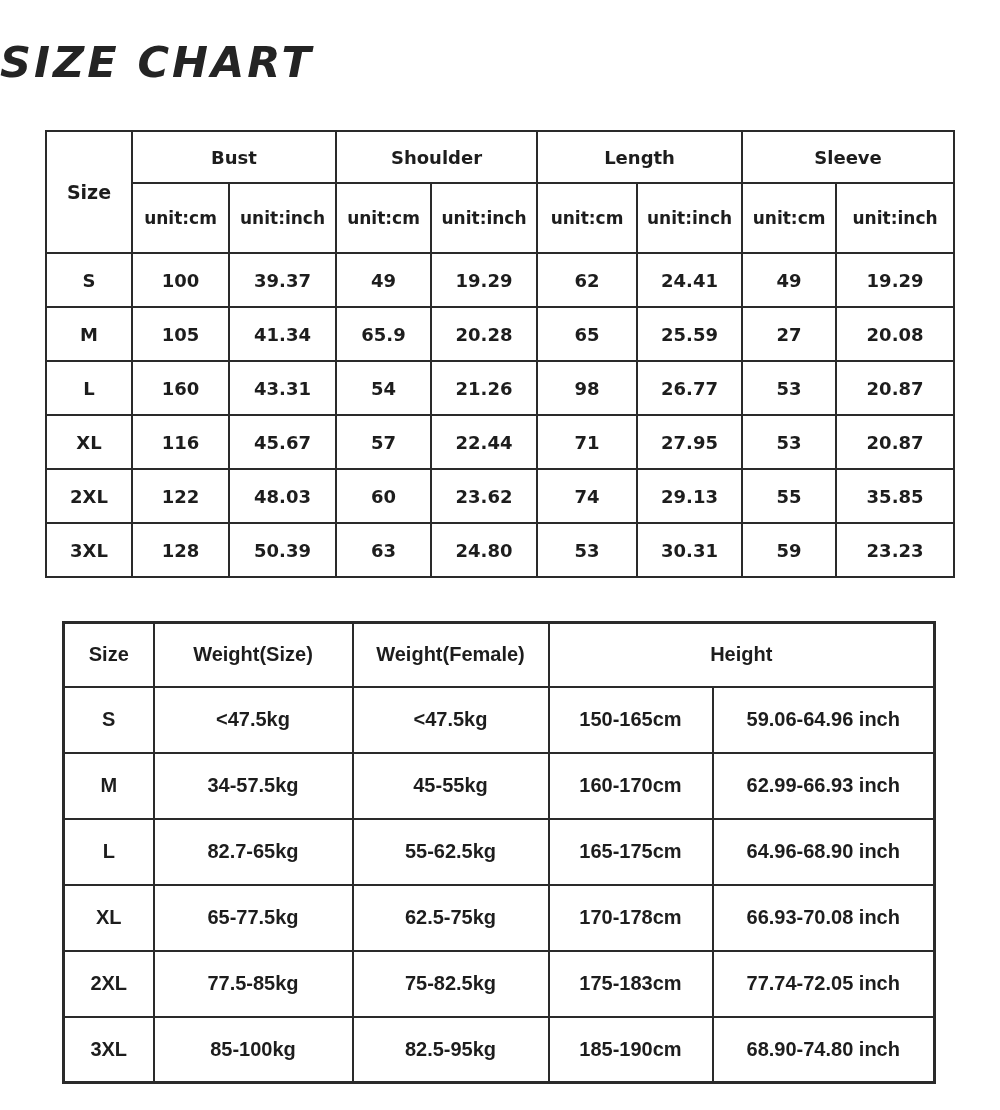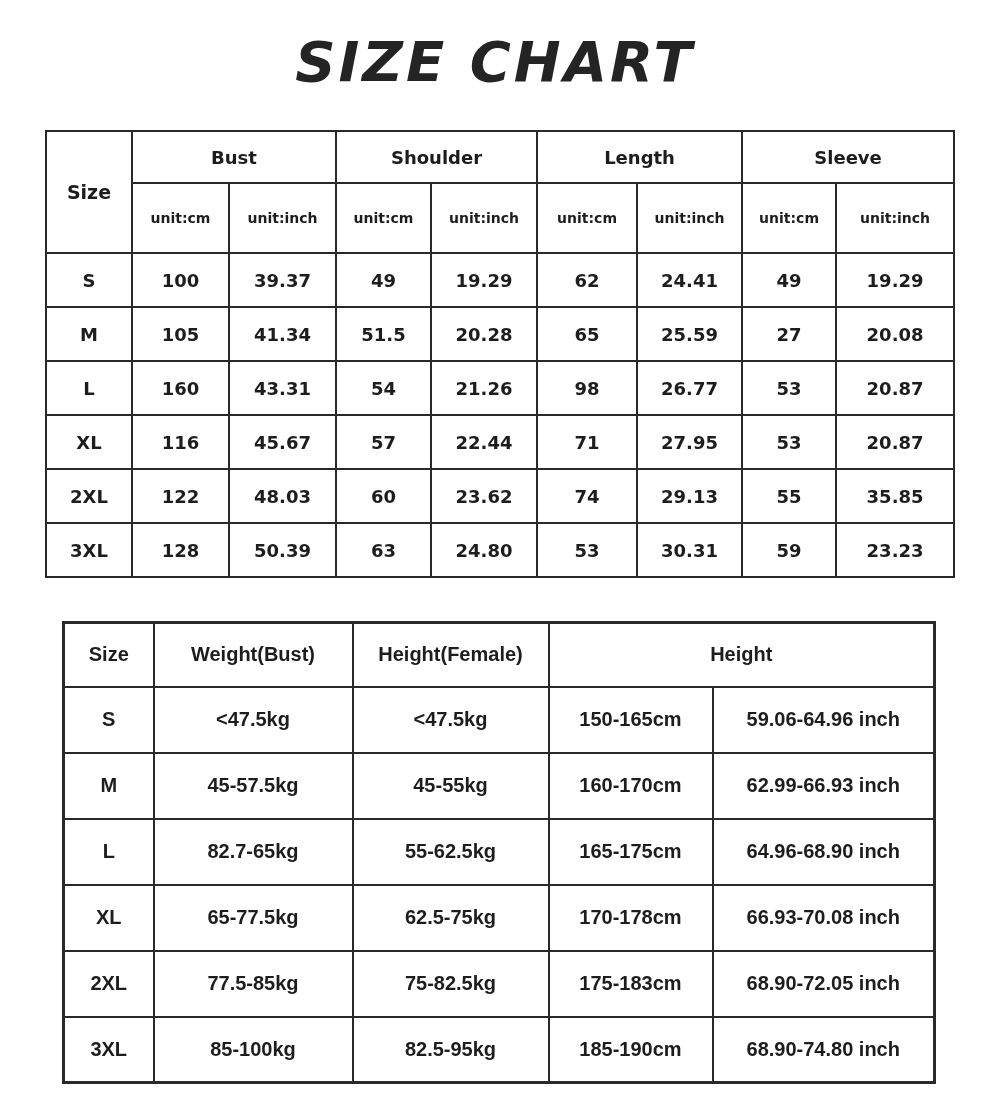--- a/index.html
+++ b/index.html
@@ -9,23 +9,22 @@
   }
   body {
     width: 1000px;
     height: 1110px;
     font-family: "DejaVu Sans", sans-serif;
     color: #1d1d1d;
     overflow: hidden;
   }
   .page-title {
     margin: 26px 10px 0 0;
-    text-align: center;
     font-family: "DejaVu Sans", sans-serif;
-    font-size: 56px;
+    font-size: 43px;
     line-height: 72px;
     font-weight: bold;
     font-style: italic;
     letter-spacing: 3px;
     color: #242424;
   }
   table {
     border-collapse: collapse;
     table-layout: fixed;
     background: #ffffff;
@@ -40,21 +39,21 @@
     white-space: nowrap;
   }
   
   .t1 {
     width: 908px;
     margin: 32px 0 0 45px;
     font-size: 18px;
   }
   .t1 thead tr.group-row { height: 52px; }
   .t1 thead tr.unit-row  { height: 70px; }
-  .t1 thead tr.unit-row th { font-size: 14px; }
+  .t1 thead tr.unit-row th { font-size: 17px; }
   .t1 tbody tr { height: 54px; }
   .t1 th.corner { font-size: 19px; }
   
   .t2 {
     width: 871px;
     margin: 43px 0 0 62px;
     font-family: "Liberation Sans", sans-serif;
     font-size: 20px;
     border: 3px solid #2a2a2a;
   }
@@ -108,21 +107,21 @@
           <td>19.29</td>
           <td>62</td>
           <td>24.41</td>
           <td>49</td>
           <td>19.29</td>
         </tr>
         <tr>
           <th>M</th>
           <td>105</td>
           <td>41.34</td>
-          <td>51.5</td>
+          <td>65.9</td>
           <td>20.28</td>
           <td>65</td>
           <td>25.59</td>
           <td>27</td>
           <td>20.08</td>
         </tr>
         <tr>
           <th>L</th>
           <td>160</td>
           <td>43.31</td>
@@ -173,36 +172,36 @@
     <colgroup>
       <col style="width:90px">
         <col style="width:199px">
         <col style="width:196px">
       <col style="width:164px">
         <col style="width:222px">
     </colgroup>
     <thead>
       <tr>
         <th>Size</th>
-        <th>Weight(Bust)</th>
-        <th>Height(Female)</th>
+        <th>Weight(Size)</th>
+        <th>Weight(Female)</th>
         <th colspan="2">Height</th>
       </tr>
     </thead>
     <tbody id="t2-body">
         <tr>
           <th>S</th>
           <td>&lt;47.5kg</td>
           <td>&lt;47.5kg</td>
           <td>150-165cm</td>
           <td>59.06-64.96 inch</td>
         </tr>
         <tr>
           <th>M</th>
-          <td>45-57.5kg</td>
+          <td>34-57.5kg</td>
           <td>45-55kg</td>
           <td>160-170cm</td>
           <td>62.99-66.93 inch</td>
         </tr>
         <tr>
           <th>L</th>
           <td>82.7-65kg</td>
           <td>55-62.5kg</td>
           <td>165-175cm</td>
           <td>64.96-68.90 inch</td>
@@ -212,21 +211,21 @@
           <td>65-77.5kg</td>
           <td>62.5-75kg</td>
           <td>170-178cm</td>
           <td>66.93-70.08 inch</td>
         </tr>
         <tr>
           <th>2XL</th>
           <td>77.5-85kg</td>
           <td>75-82.5kg</td>
           <td>175-183cm</td>
-          <td>68.90-72.05 inch</td>
+          <td>77.74-72.05 inch</td>
         </tr>
         <tr>
           <th>3XL</th>
           <td>85-100kg</td>
           <td>82.5-95kg</td>
           <td>185-190cm</td>
           <td>68.90-74.80 inch</td>
         </tr>
       </tbody>
   </table>

